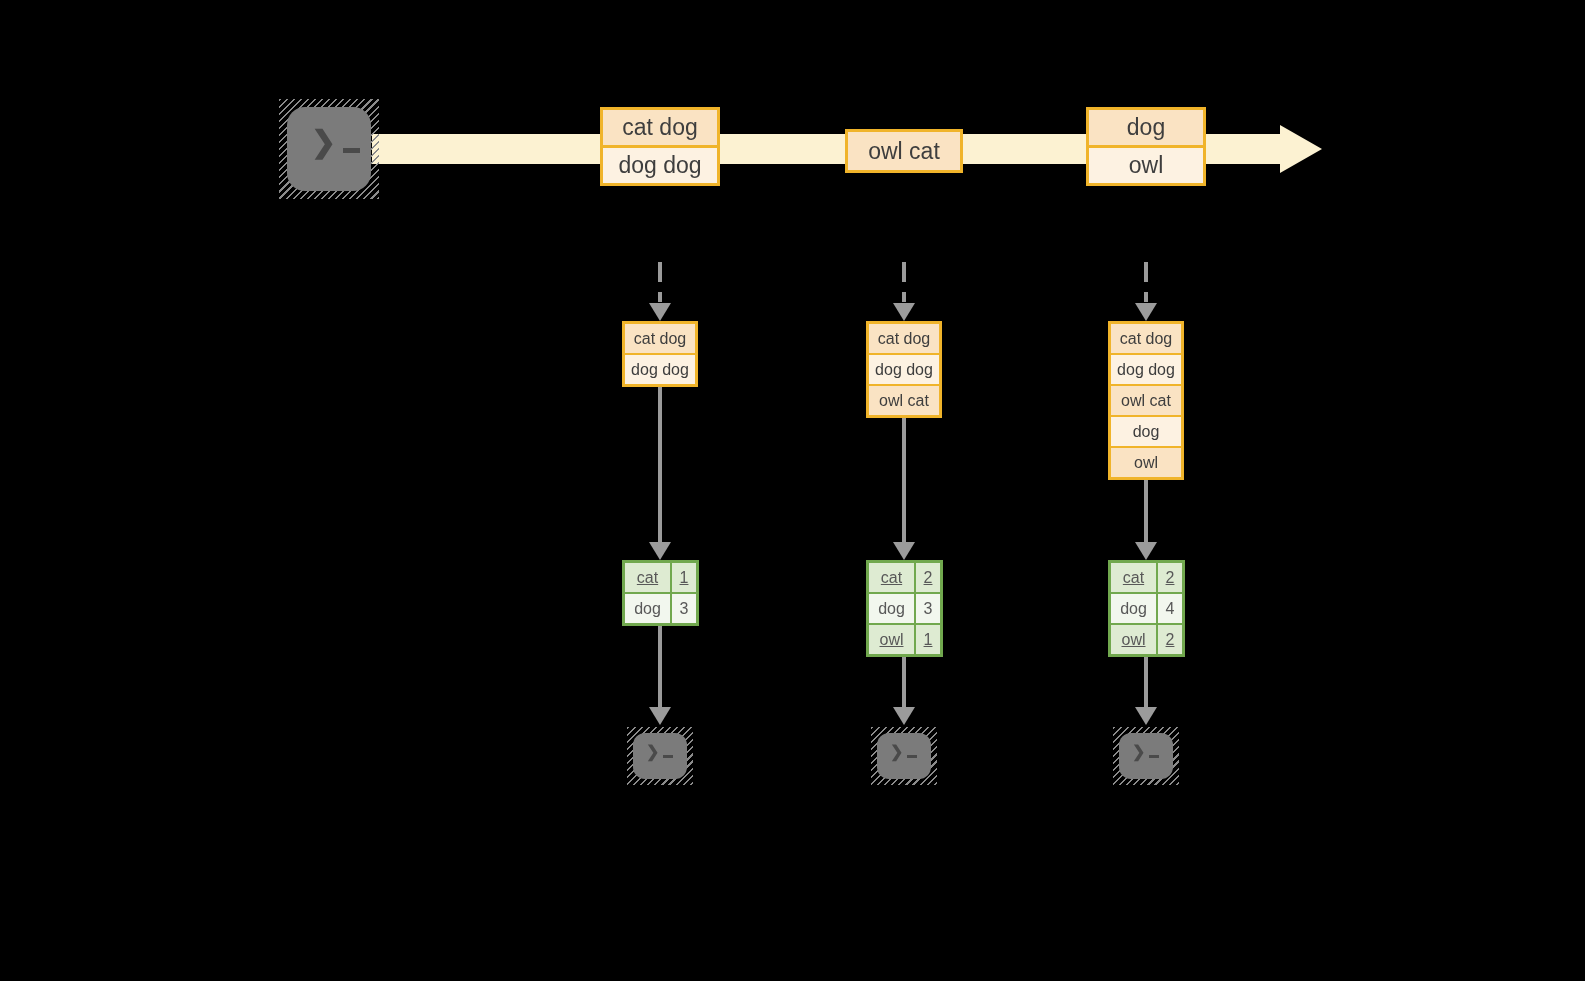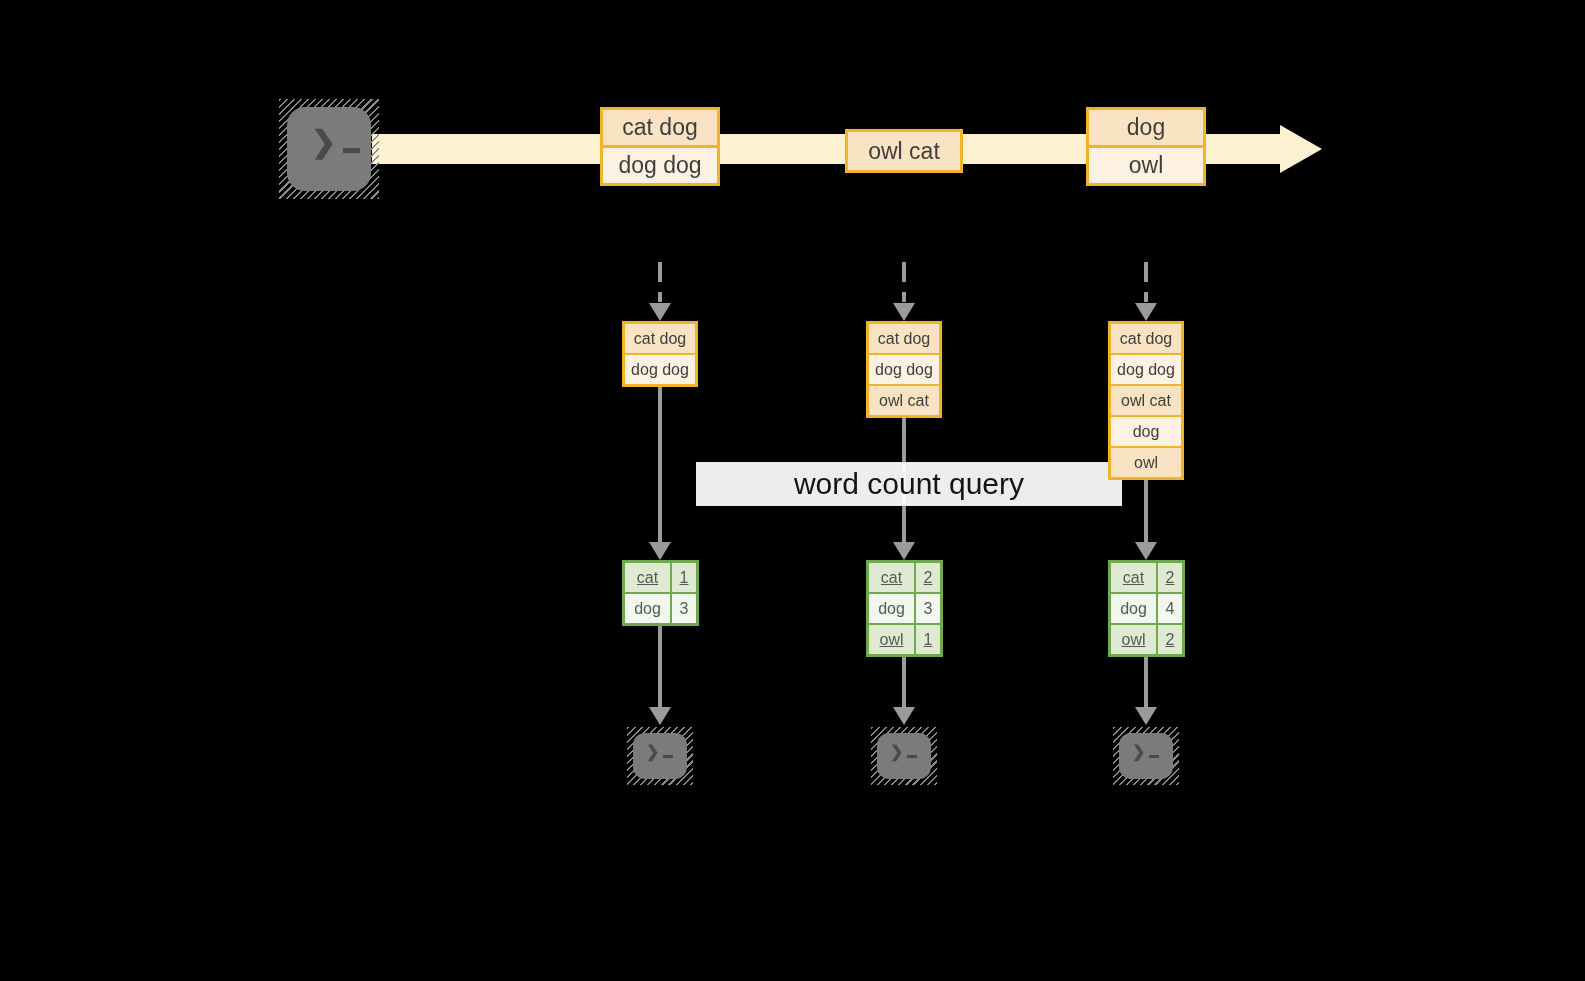--- a/index.html
+++ b/index.html
@@ -120,23 +120,20 @@
     <div class="srow peach cell">owl</div>
   </div>
 
   <div class="solidline" style="left:658px;top:387px;height:155px;"></div>
   <div class="tri-down" style="left:649px;top:542px;"></div>
   <div class="solidline" style="left:902px;top:418px;height:124px;"></div>
   <div class="tri-down" style="left:893px;top:542px;"></div>
   <div class="solidline" style="left:1144px;top:480px;height:62px;"></div>
   <div class="tri-down" style="left:1135px;top:542px;"></div>
 
-  <div class="query-band">
-    <span>word count query</span>
-  </div>
 
   <div class="gtable" style="left:622px;">
     <div class="gcell g-tint">cat</div>
     <div class="gcell g-tint">1</div>
     <div class="gcell g-light">dog</div>
     <div class="gcell g-light">3</div>
   </div>
   <div class="gtable" style="left:866px;">
     <div class="gcell g-tint">cat</div>
     <div class="gcell g-tint">2</div>

